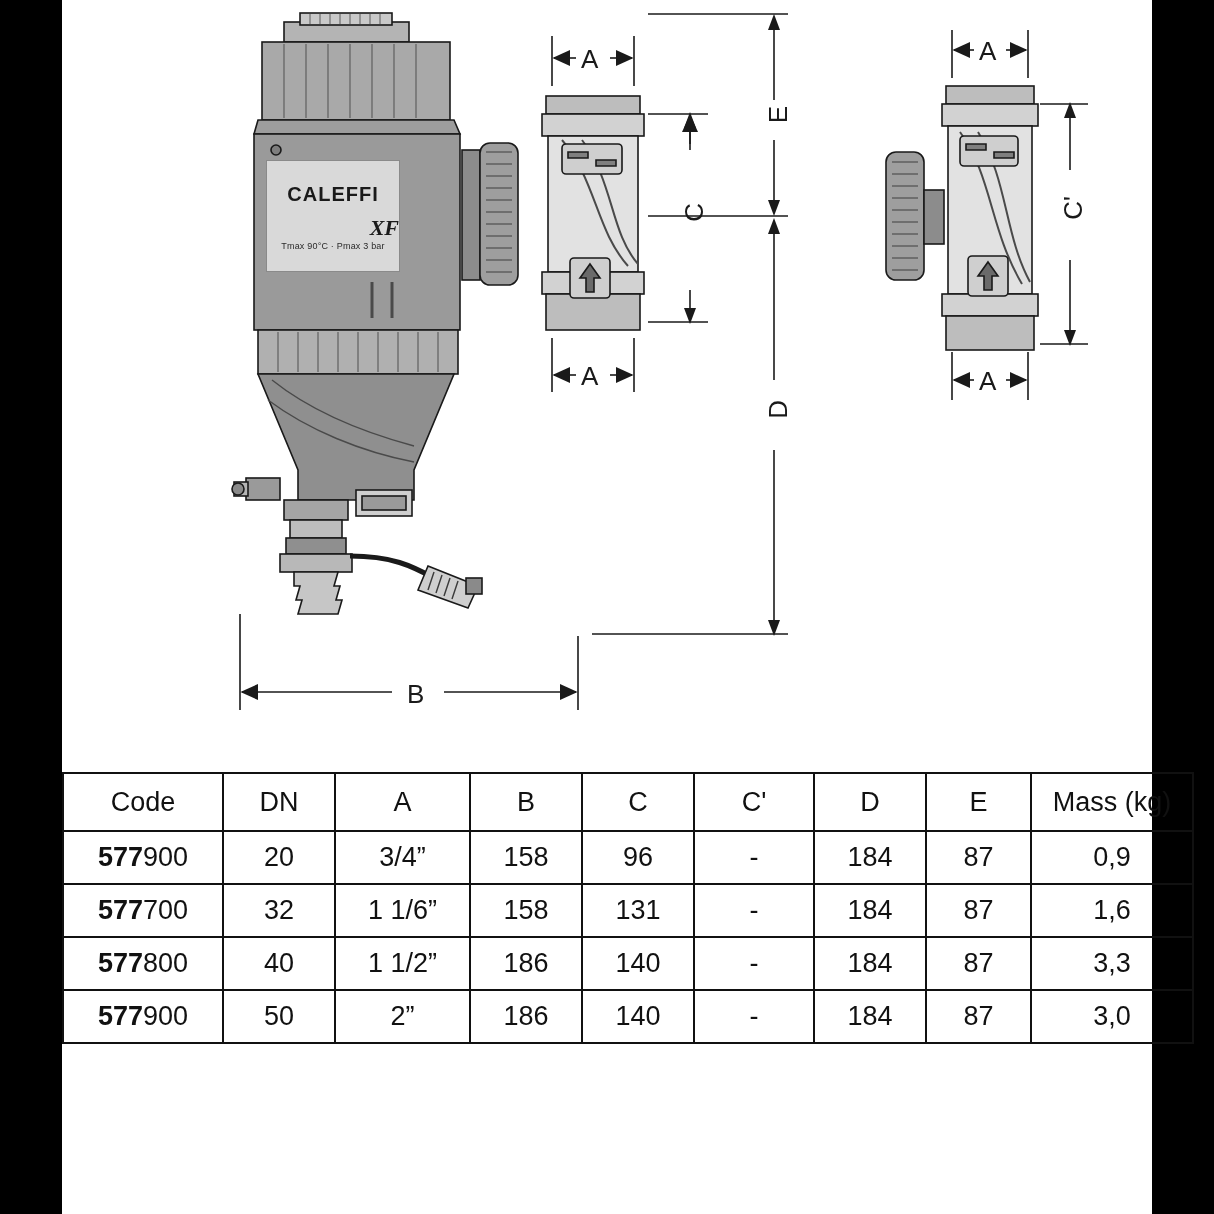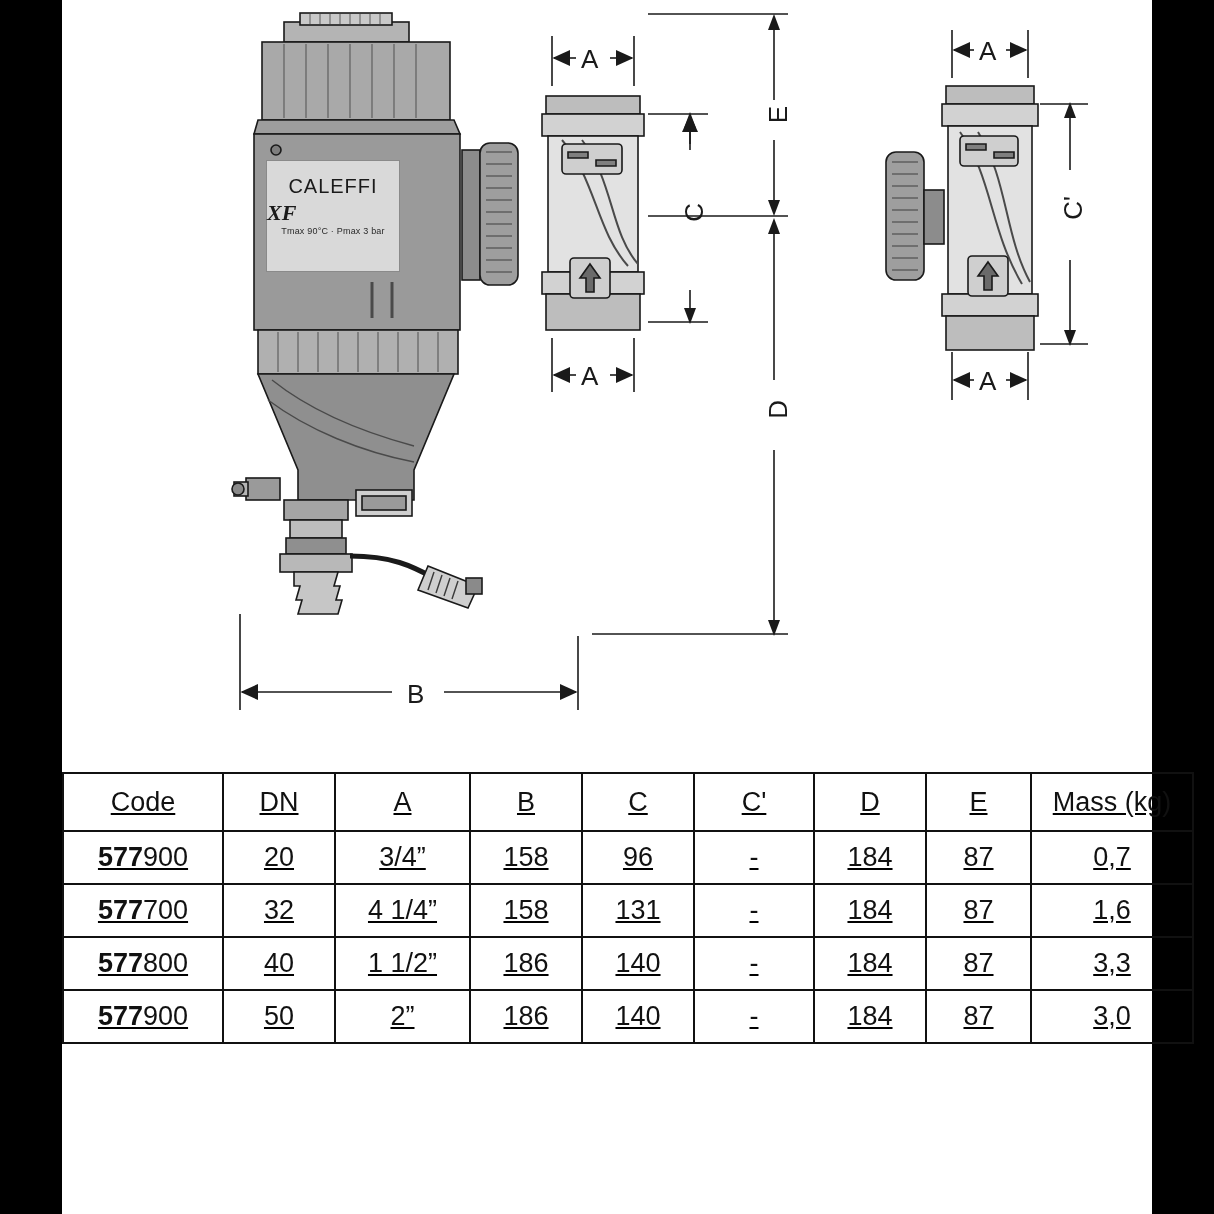--- a/index.html
+++ b/index.html
@@ -10,26 +10,26 @@
   
   .drawing{position:absolute;left:0;top:0;width:1090px;height:770px;background:#fff;}
   .drawing svg{position:absolute;left:0;top:0;}
 
   
   .dimlab{position:absolute;font-family:"Liberation Sans",sans-serif;font-size:26px;color:#1a1a1a;font-weight:400;}
   .dimlab.vert{writing-mode:vertical-rl;transform:rotate(180deg);}
 
   
   .plate{position:absolute;left:204px;top:160px;width:132px;height:110px;background:#d9d9d9;border:1px solid #8a8a8a;}
-  .plate .brand{font-family:"Liberation Sans",sans-serif;font-weight:normal;font-size:20px;letter-spacing:1px;color:#1a1a1a;text-align:center;margin-top:14px;}
-  .plate .model{font-family:"Liberation Serif",serif;font-style:italic;font-weight:bold;font-size:22px;color:#1a1a1a;text-align:left;margin-top:2px;}
+  .plate .brand{font-family:"Liberation Sans",sans-serif;font-weight:bold;font-size:20px;letter-spacing:1px;color:#1a1a1a;text-align:center;margin-top:22px;}
+  .plate .model{font-family:"Liberation Serif",serif;font-style:italic;font-weight:bold;font-size:22px;color:#1a1a1a;text-align:right;margin-top:9px;}
   .plate .spec{font-size:9px;color:#2a2a2a;text-align:center;letter-spacing:.2px;}
 
   
-  .tablewrap{position:absolute;left:0;top:772px;width:926px;text-decoration:underline;}
+  .tablewrap{position:absolute;left:0;top:772px;width:926px;}
   table{border-collapse:collapse;width:1090px;table-layout:fixed;}
   th,td{border:2px solid #111;text-align:center;color:#111;
         font-family:"Liberation Sans",sans-serif;font-weight:400;}
   thead th{font-size:27px;height:54px;}
   tbody td{font-size:27px;height:49px;}
   td.code{font-size:27px;}
   td.code .pre{font-weight:bold;}
   col.c-code{width:160px;}
   col.c-dn{width:112px;}
   col.c-a{width:135px;}
@@ -307,26 +307,26 @@
       <tbody>
         <tr>
           <td class="code"><span class="pre">577</span><span>900</span></td>
           <td>20</td>
           <td>3/4”</td>
           <td>158</td>
           <td>96</td>
           <td>-</td>
           <td>184</td>
           <td>87</td>
-          <td>0,7</td>
+          <td>0,9</td>
         </tr>
         <tr>
           <td class="code"><span class="pre">577</span><span>700</span></td>
           <td>32</td>
-          <td>4 1/4”</td>
+          <td>1 1/6”</td>
           <td>158</td>
           <td>131</td>
           <td>-</td>
           <td>184</td>
           <td>87</td>
           <td>1,6</td>
         </tr>
         <tr>
           <td class="code"><span class="pre">577</span><span>800</span></td>
           <td>40</td>

